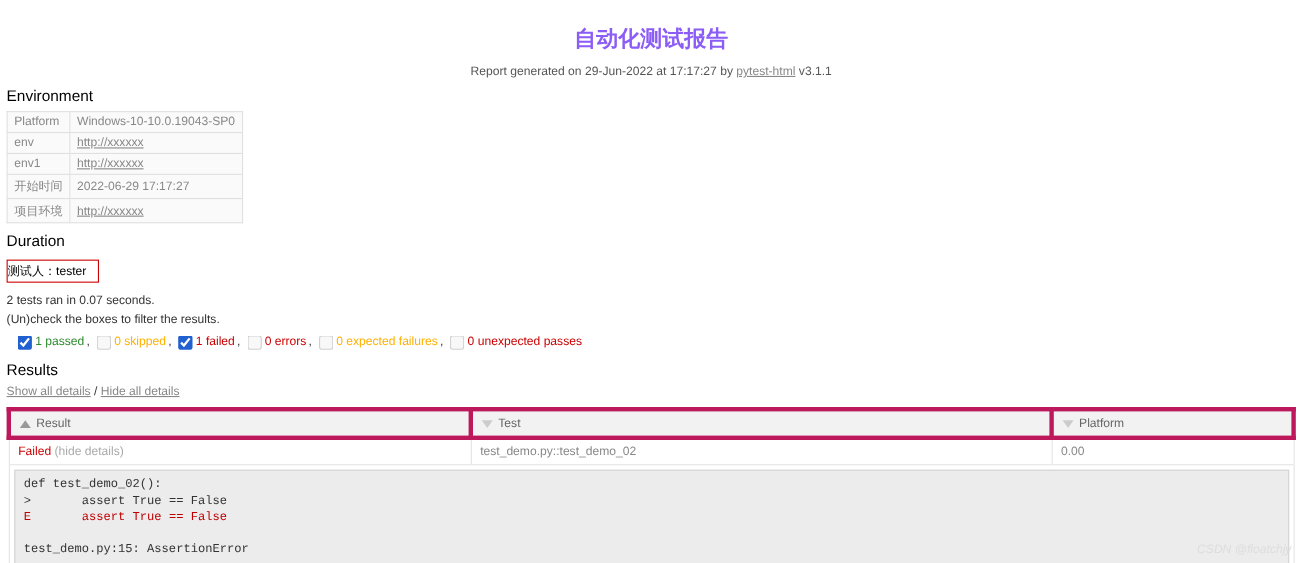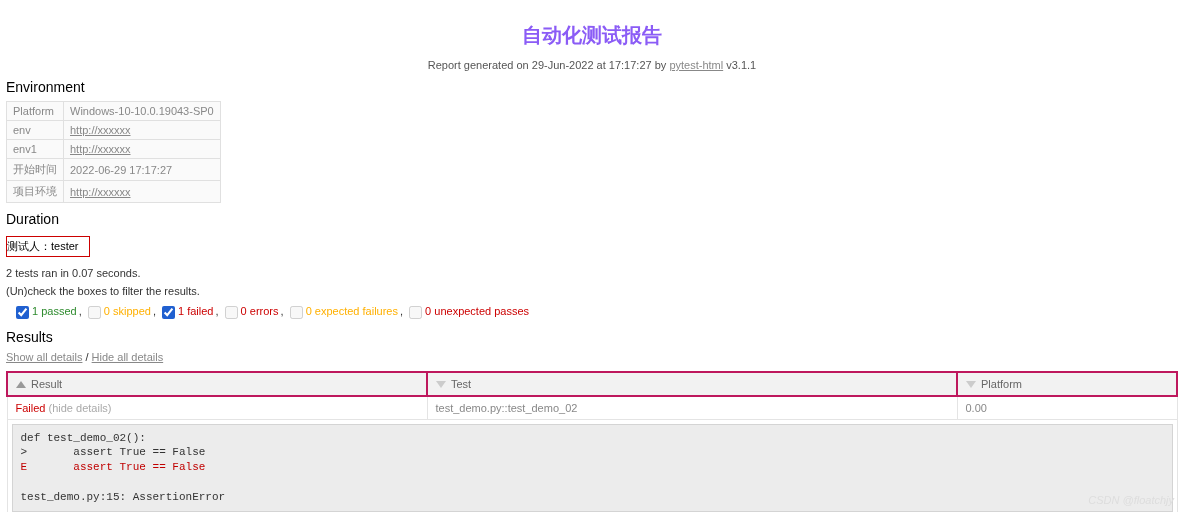--- a/index.html
+++ b/index.html
@@ -24,21 +24,21 @@
     .filters .failed { color: #cc0000; }
     .filters .errors { color: #cc0000; }
     .filters .xfail { color: #ffb000; }
     .filters .xpass { color: #cc0000; }
     .filters .comma { color: #333; margin-right: 3px; }
     .filters input[type=checkbox] { accent-color: #2060d0; vertical-align: middle; margin-right: 3px; }
     .filters input[type=checkbox]:disabled { accent-color: #ccc; }
     .details-toggles { margin: 4px 0 8px; }
     .details-toggles a { color: #888; text-decoration: underline; cursor: pointer; }
     table.results { width: 100%; border-collapse: collapse; border: 1px solid #e4e4e4; }
-    table.results th { background: #f2f2f2; border: 2px solid #be185d; text-align: left; padding: 5px 8px; font-weight: normal; color: #666; }
+    table.results th { background: #f2f2f2; border: 4px solid #be185d; text-align: left; padding: 5px 8px; font-weight: normal; color: #666; }
     table.results th .sort { display: inline-block; width: 0; height: 0; margin-right: 5px; vertical-align: middle; }
     table.results th .sort.asc { border-left: 5px solid transparent; border-right: 5px solid transparent; border-bottom: 7px solid #999; }
     table.results th .sort.neutral { border-left: 5px solid transparent; border-right: 5px solid transparent; border-top: 7px solid #ccc; }
     table.results th.col-result { width: 420px; }
     table.results th.col-duration { width: 220px; }
     table.results td { border-left: 1px solid #e4e4e4; border-right: 1px solid #e4e4e4; padding: 5px 8px; color: #888; }
     table.results td.result.failed { color: #cc0000; }
     .details-link { color: #aaa; cursor: pointer; }
     tr.details td { padding: 0; border: 1px solid #e4e4e4; }
     .codebox { background: #ececec; border: 1px solid #d4d4d4; margin: 4px; padding: 6px 8px; font-family: "Courier New", monospace; font-size: 11px; white-space: pre; color: #333; line-height: 1.35; }

